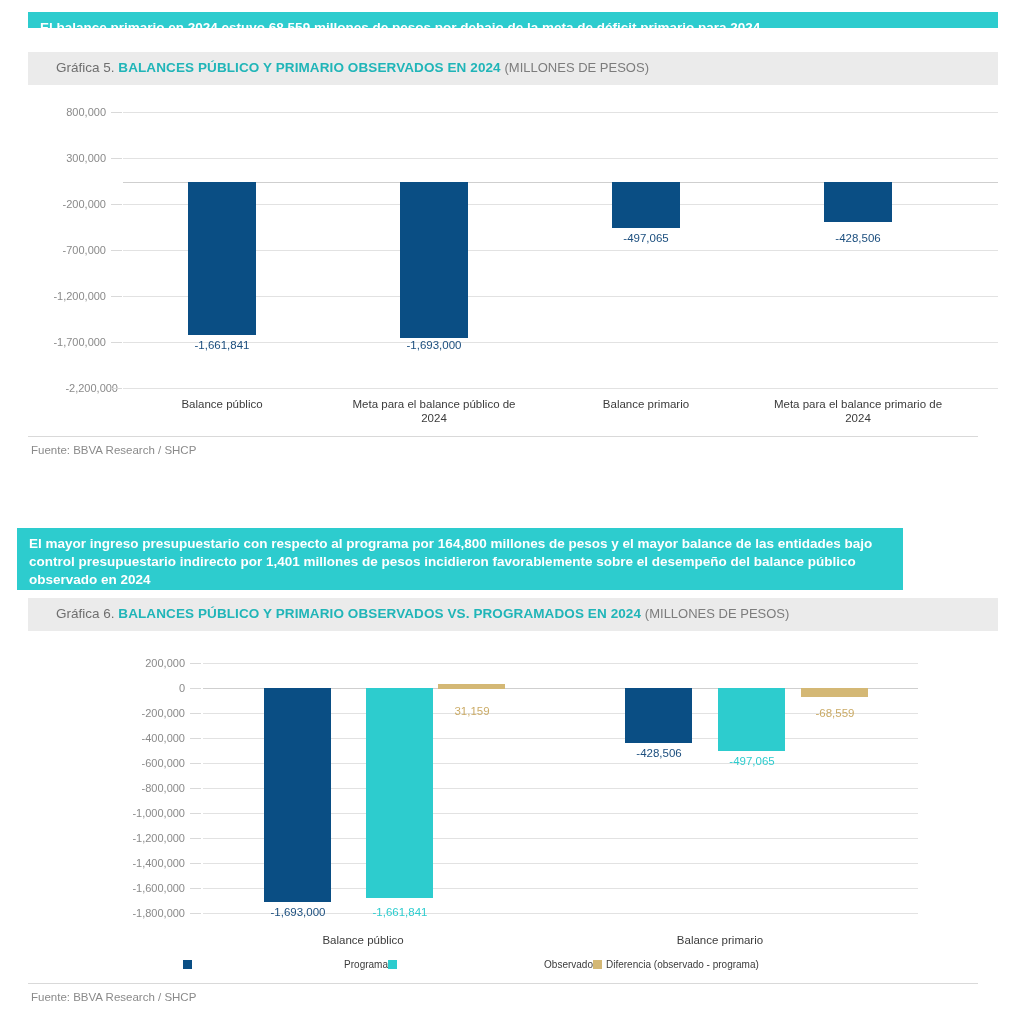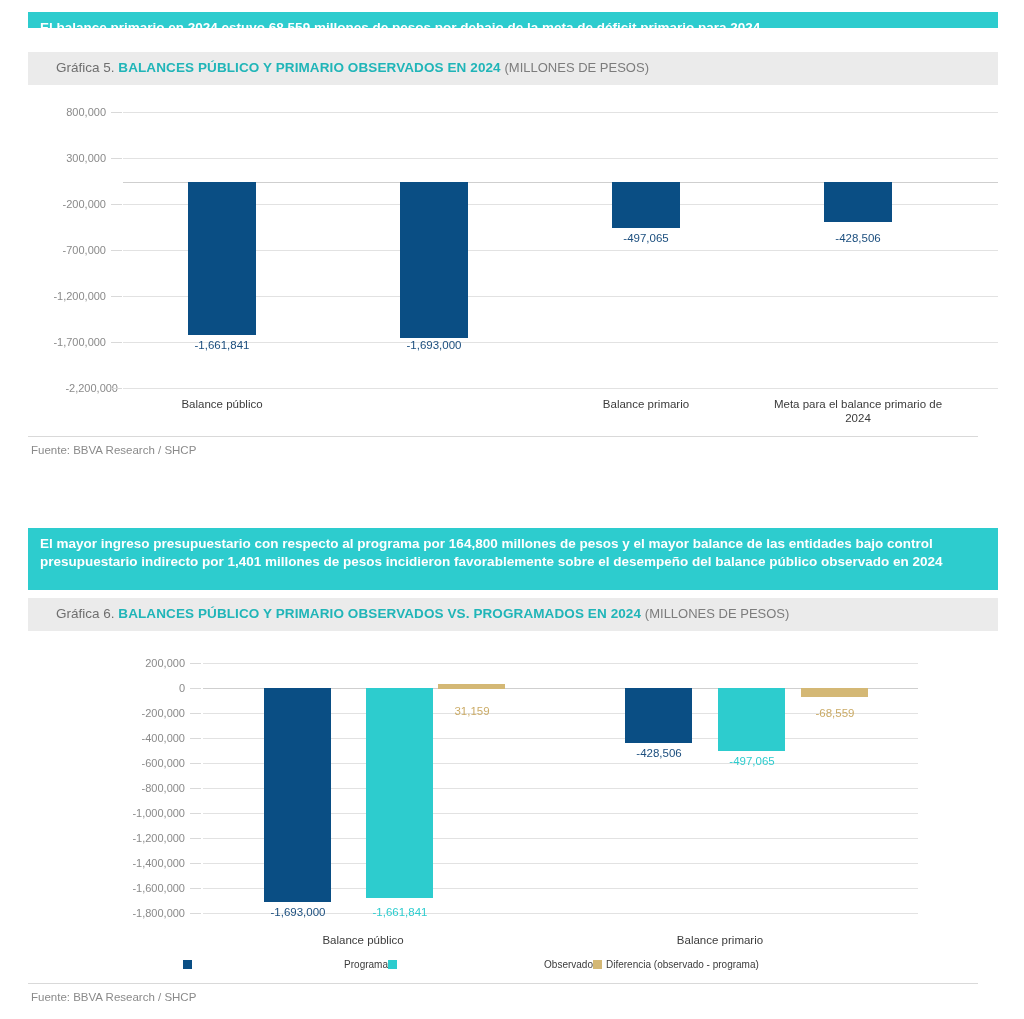--- a/index.html
+++ b/index.html
@@ -115,28 +115,29 @@
     <div class="bar" style="left:372px;top:92px;width:68px;height:156px;background:#0a4e84;"></div>
     <div class="barlabel" style="left:346px;top:249px;width:120px;color:#1b4e7e;">-1,693,000</div>
 
     <div class="bar" style="left:584px;top:92px;width:68px;height:46px;background:#0a4e84;"></div>
     <div class="barlabel" style="left:558px;top:142px;width:120px;color:#1b4e7e;">-497,065</div>
 
     <div class="bar" style="left:796px;top:92px;width:68px;height:40px;background:#0a4e84;"></div>
     <div class="barlabel" style="left:770px;top:142px;width:120px;color:#1b4e7e;">-428,506</div>
 
     <div class="catlabel" style="left:104px;top:307px;width:180px;">Balance público</div>
+    <div class="catlabel" style="left:316px;top:307px;width:180px;">Meta para el balance público de 2024</div>
     <div class="catlabel" style="left:528px;top:307px;width:180px;">Balance primario</div>
     <div class="catlabel" style="left:740px;top:307px;width:180px;">Meta para el balance primario de 2024</div>
   </div>
 
   <div class="sourcerule" style="left:28px;top:436px;width:950px;"></div>
   <div class="source" style="left:31px;top:444px;">Fuente: BBVA Research / SHCP</div>
 
-  <div class="banner" style="position:absolute;left:28px;top:528px;width:970px;height:62px;">El mayor ingreso presupuestario con respecto al programa por 164,800 millones de pesos y el mayor balance de las entidades bajo control presupuestario indirecto por 1,401 millones de pesos incidieron favorablemente sobre el desempeño del balance público observado en 2024</div>
+  <div class="banner" style="position:absolute;left:17px;top:528px;width:886px;height:62px;">El mayor ingreso presupuestario con respecto al programa por 164,800 millones de pesos y el mayor balance de las entidades bajo control presupuestario indirecto por 1,401 millones de pesos incidieron favorablemente sobre el desempeño del balance público observado en 2024</div>
 
   <div class="titlestrip" style="position:absolute;left:28px;top:598px;width:970px;height:33px;">
     <span class="gnum">Gráfica 6.</span>
     <span class="gmain">BALANCES PÚBLICO Y PRIMARIO OBSERVADOS VS. PROGRAMADOS EN 2024</span>
     <span class="gunit">(MILLONES DE PESOS)</span>
   </div>
 
   <div class="chartbox" style="position:absolute;left:28px;top:645px;width:970px;height:340px;">
 
     <div class="ytick" style="top:18px;width:82px;left:75px;">200,000</div>

